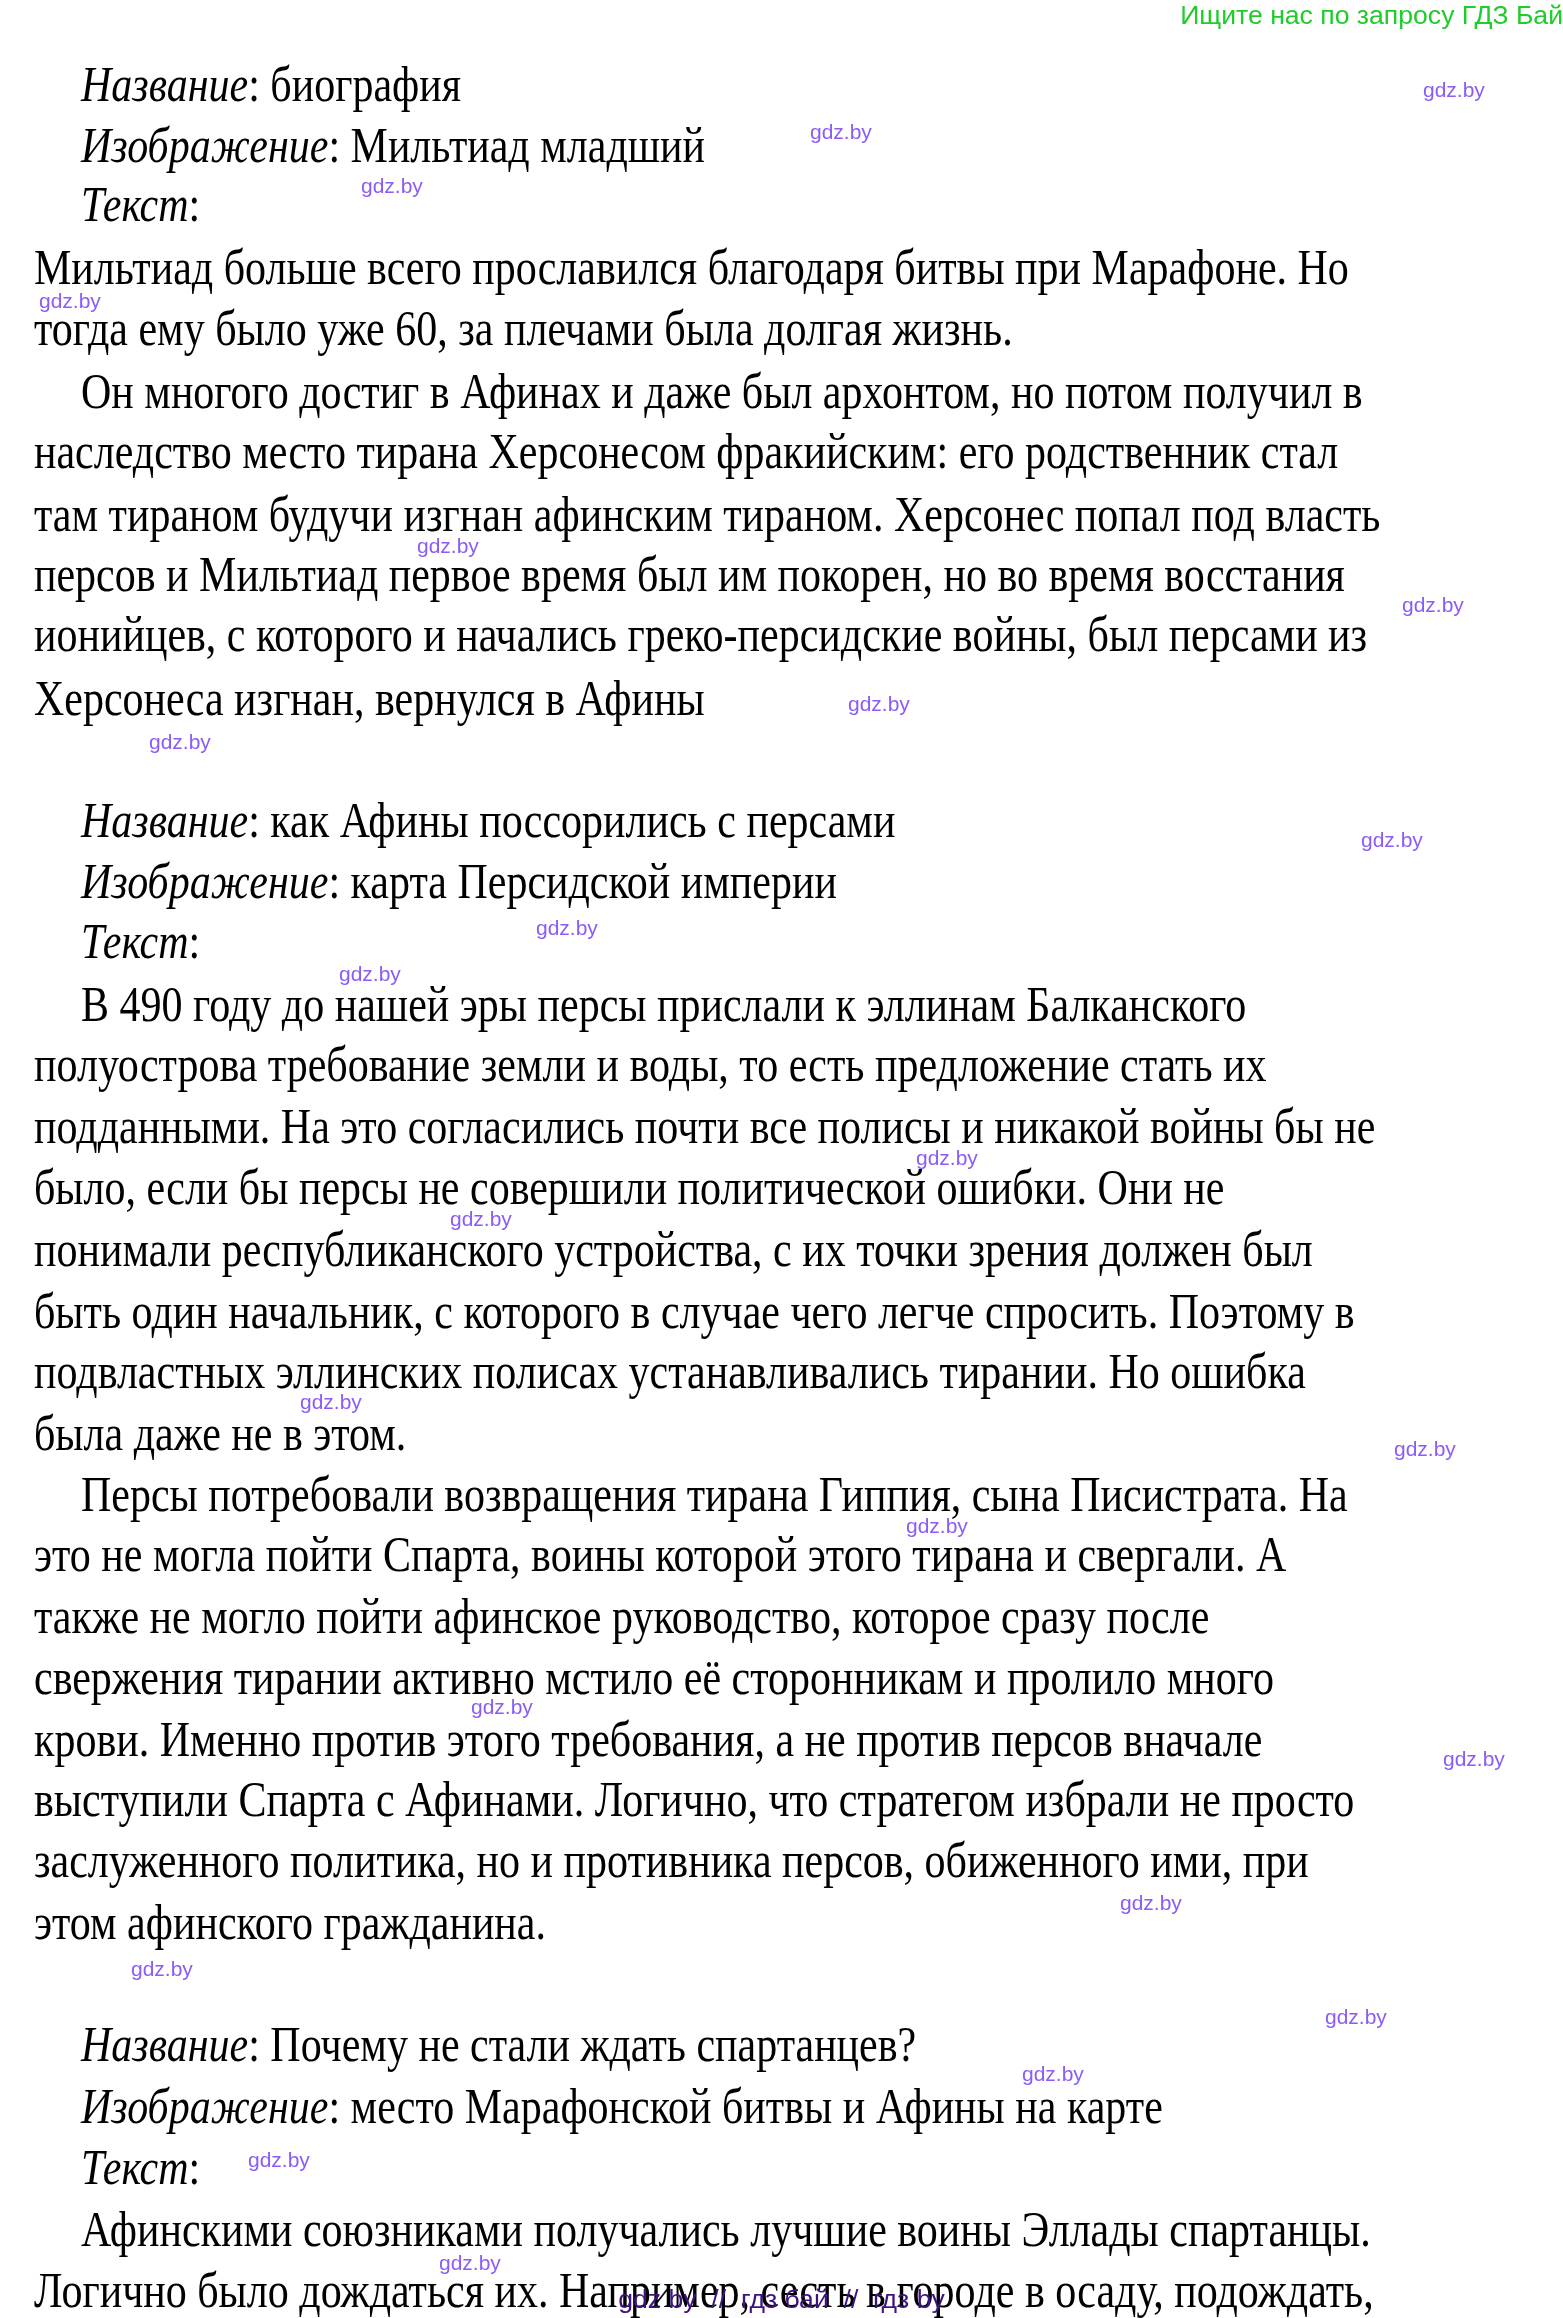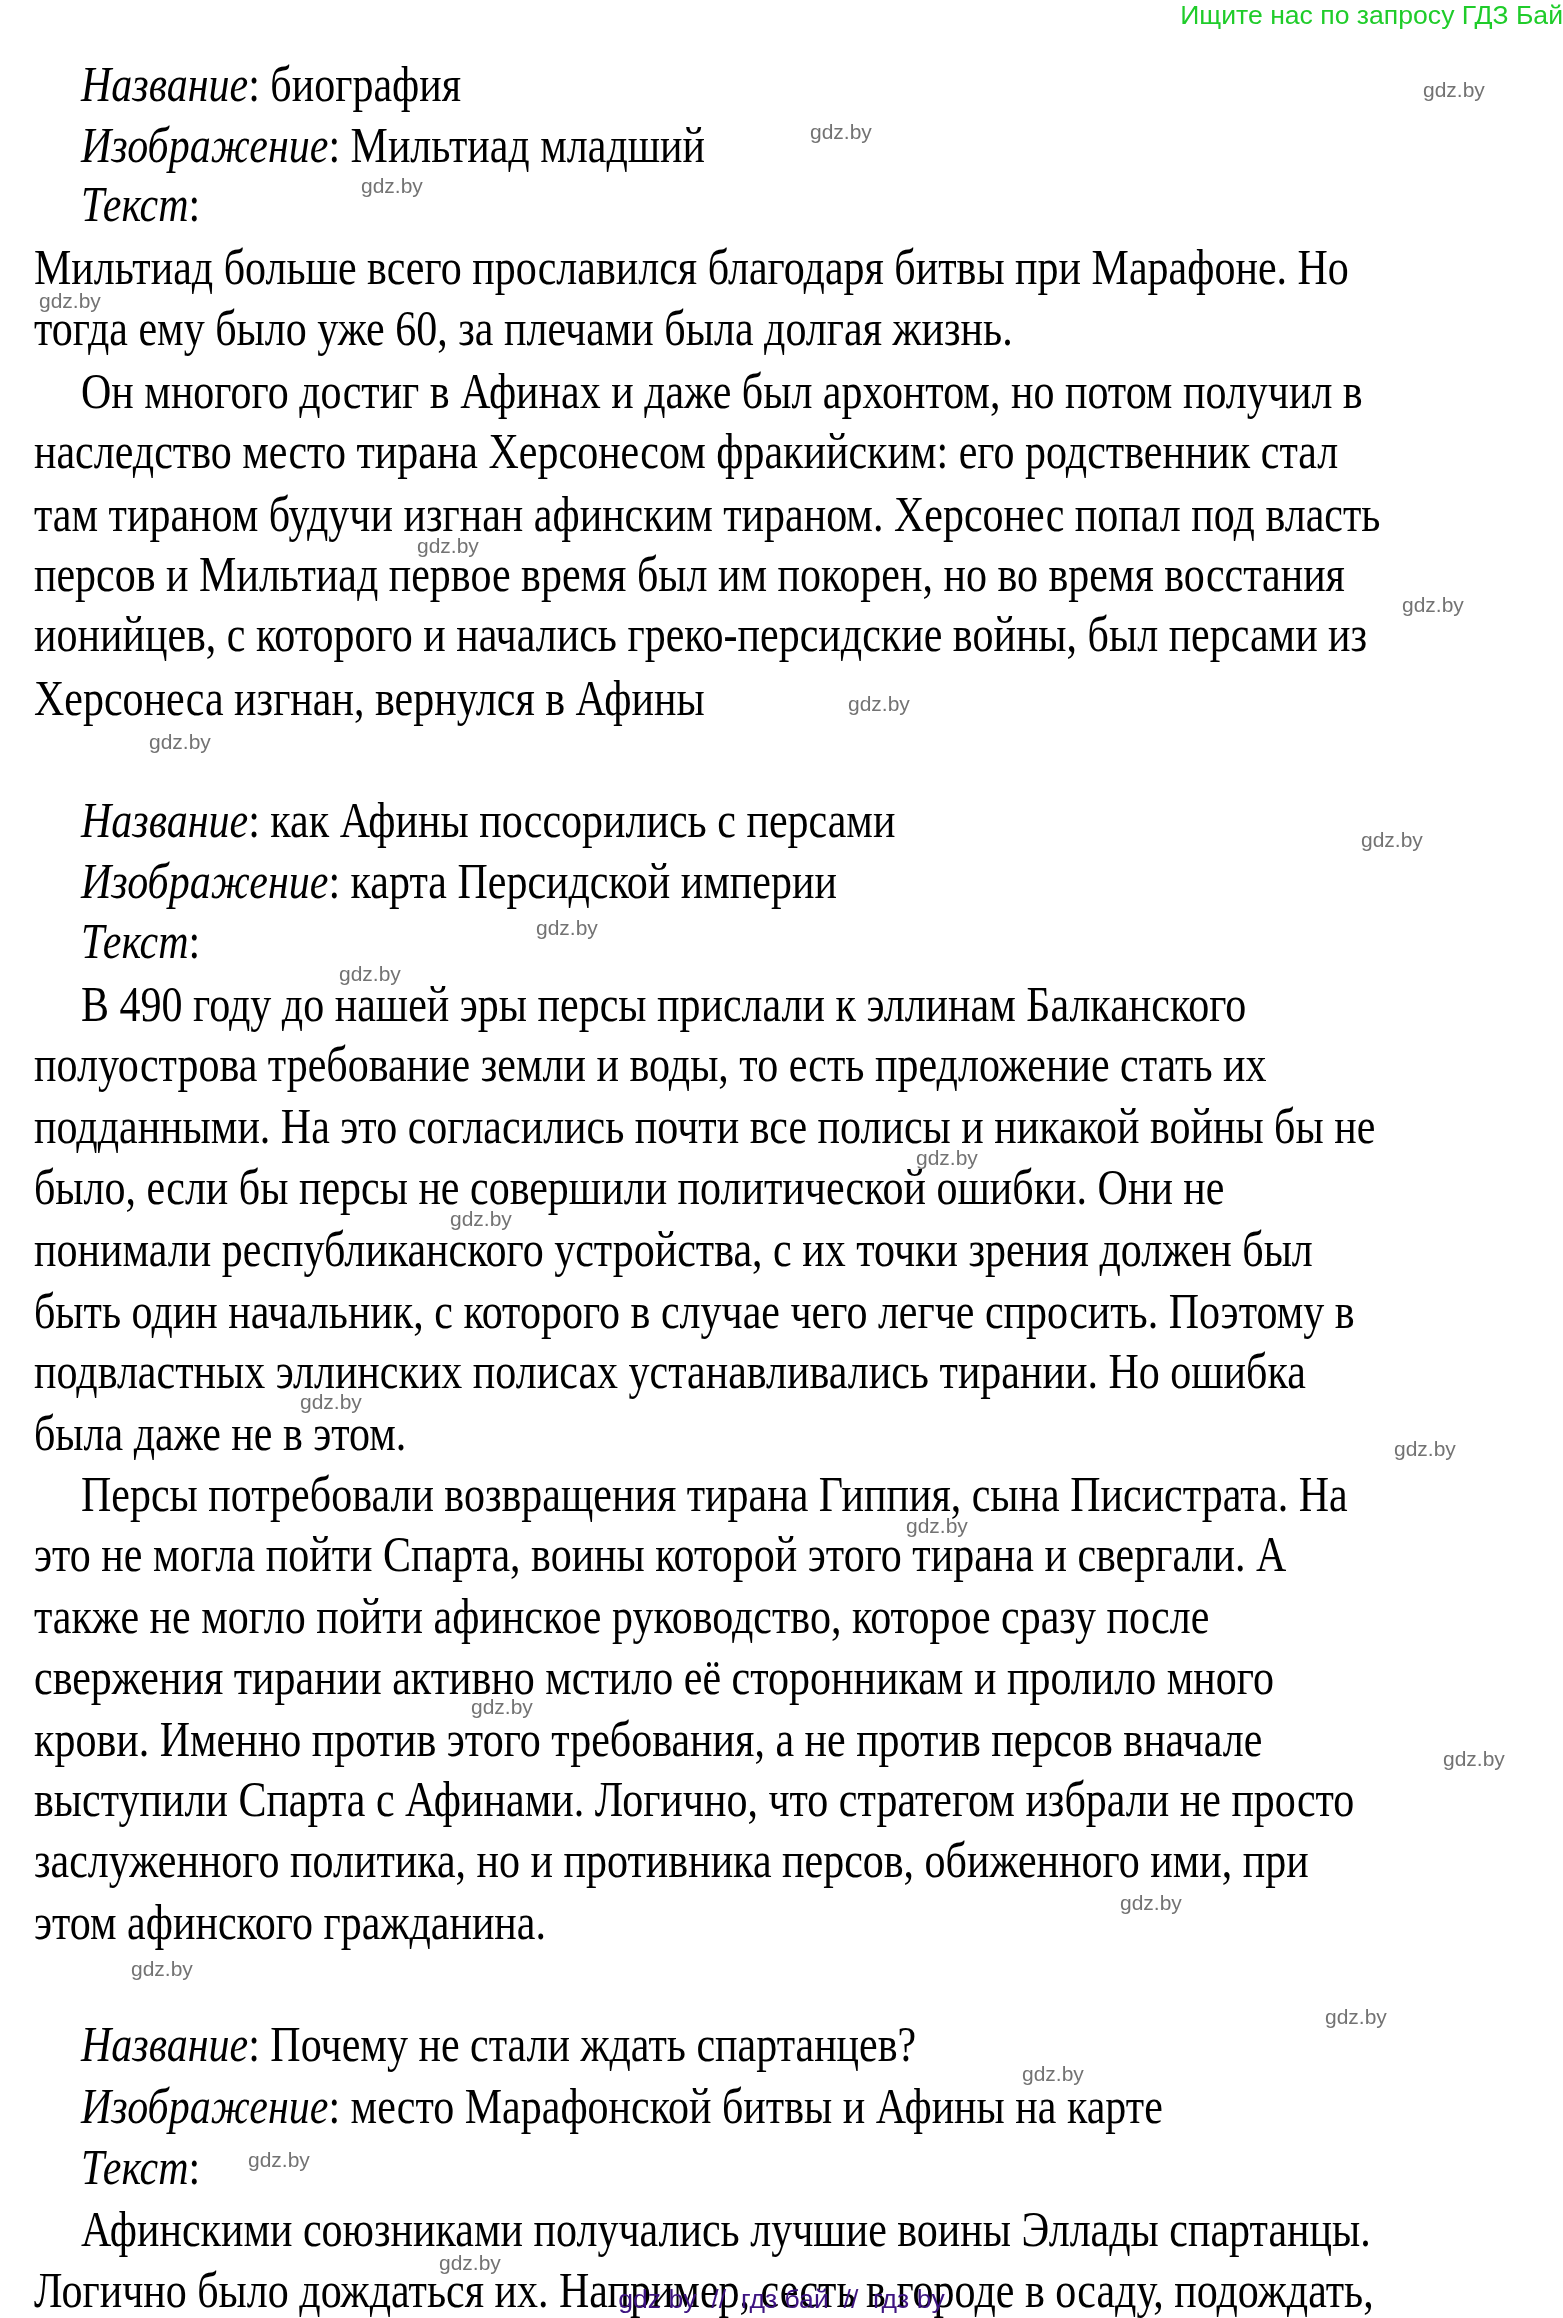--- a/index.html
+++ b/index.html
@@ -4,21 +4,21 @@
 <style>
   html, body { margin:0; padding:0; background:#ffffff; }
   body { width:1563px; height:2319px; position:relative; overflow:hidden; }
   .hdr { position:absolute; left:0; width:1563px; top:0; text-align:right;
          font-family:"Liberation Sans", sans-serif; font-size:26.6px; color:#1fcc2a; line-height:31px; }
   .ftr { position:absolute; left:0; width:1563px; top:2284px; text-align:center;
          font-family:"Liberation Sans", sans-serif; font-size:26.6px; color:#3d1380; line-height:31px; white-space:pre; }
   .ln { position:absolute; font-family:"Liberation Serif", serif; font-size:42px; color:#000;
         white-space:nowrap; line-height:50px; transform-origin:left center; transform:scaleY(1.22); }
   .ln i { font-style:italic; }
-  .wm { position:absolute; font-family:"Liberation Sans", sans-serif; font-size:21px; color:#737373;
+  .wm { position:absolute; font-family:"Liberation Sans", sans-serif; font-size:21px; color:#8b5cf6;
         line-height:23.5px; white-space:nowrap; }
 </style>
 </head>
 <body>
 
 <div class="hdr">Ищите нас по запросу ГДЗ Бай</div>
 
 <div class="ln" style="left:81px;top:59px;"><i>Название</i><span>:</span> <span>биография</span></div>
 <div class="ln" style="left:81px;top:120px;"><i>Изображение</i><span>:</span> <span>Мильтиад младший</span></div>
 <div class="ln" style="left:81px;top:179px;"><i>Текст</i><span>:</span></div>

